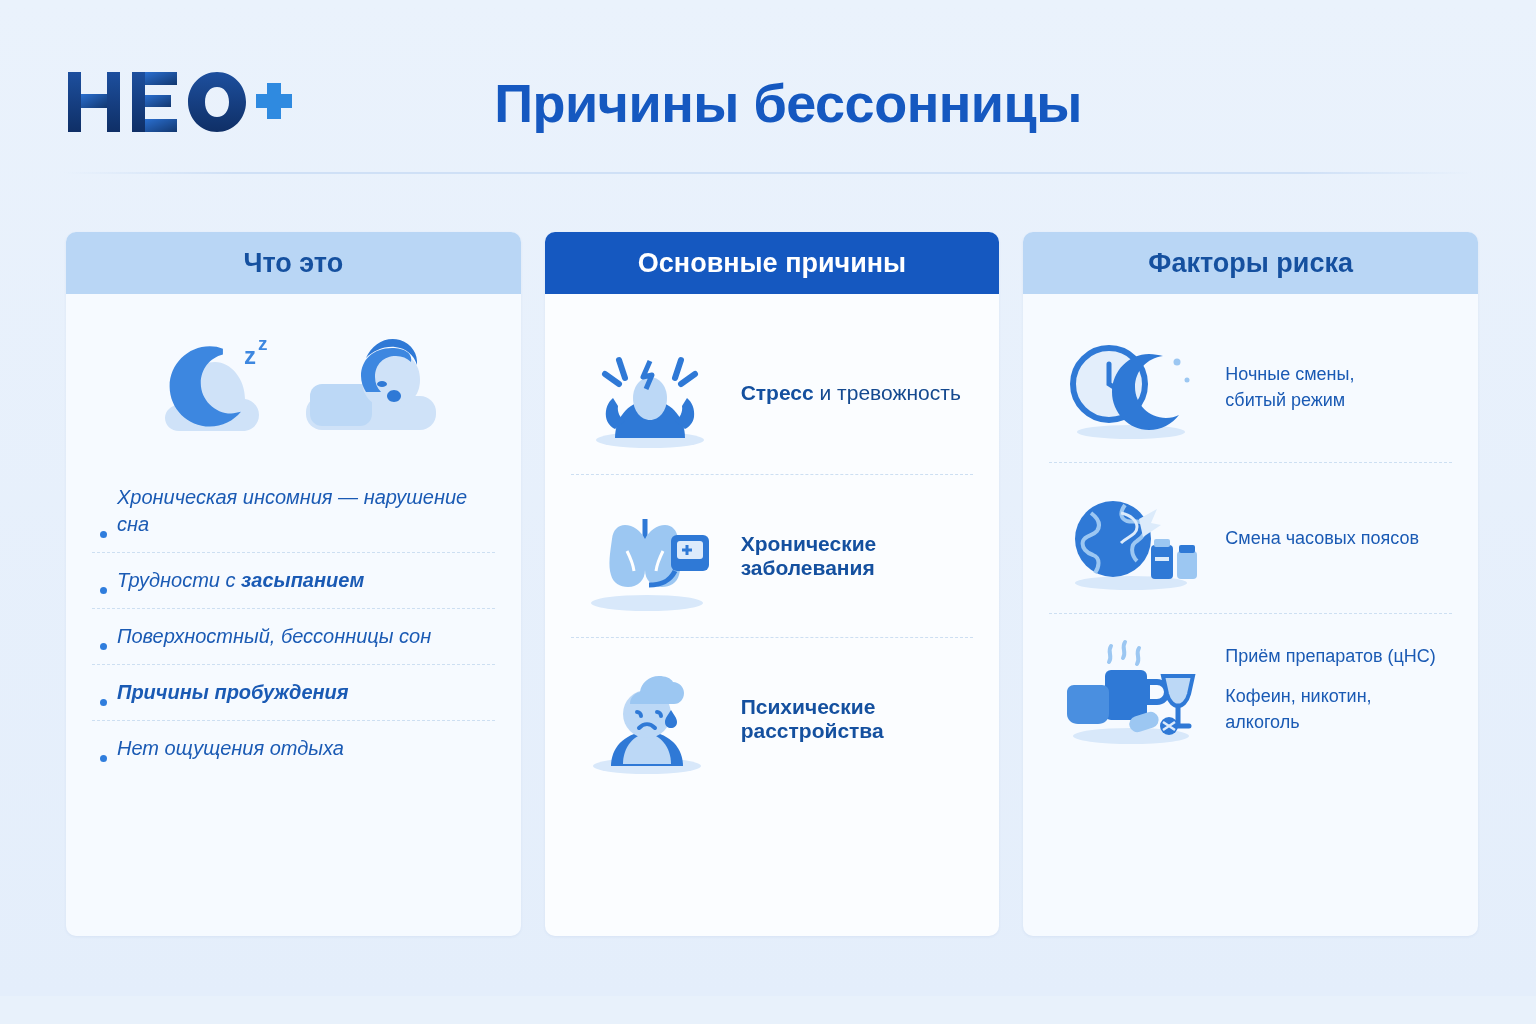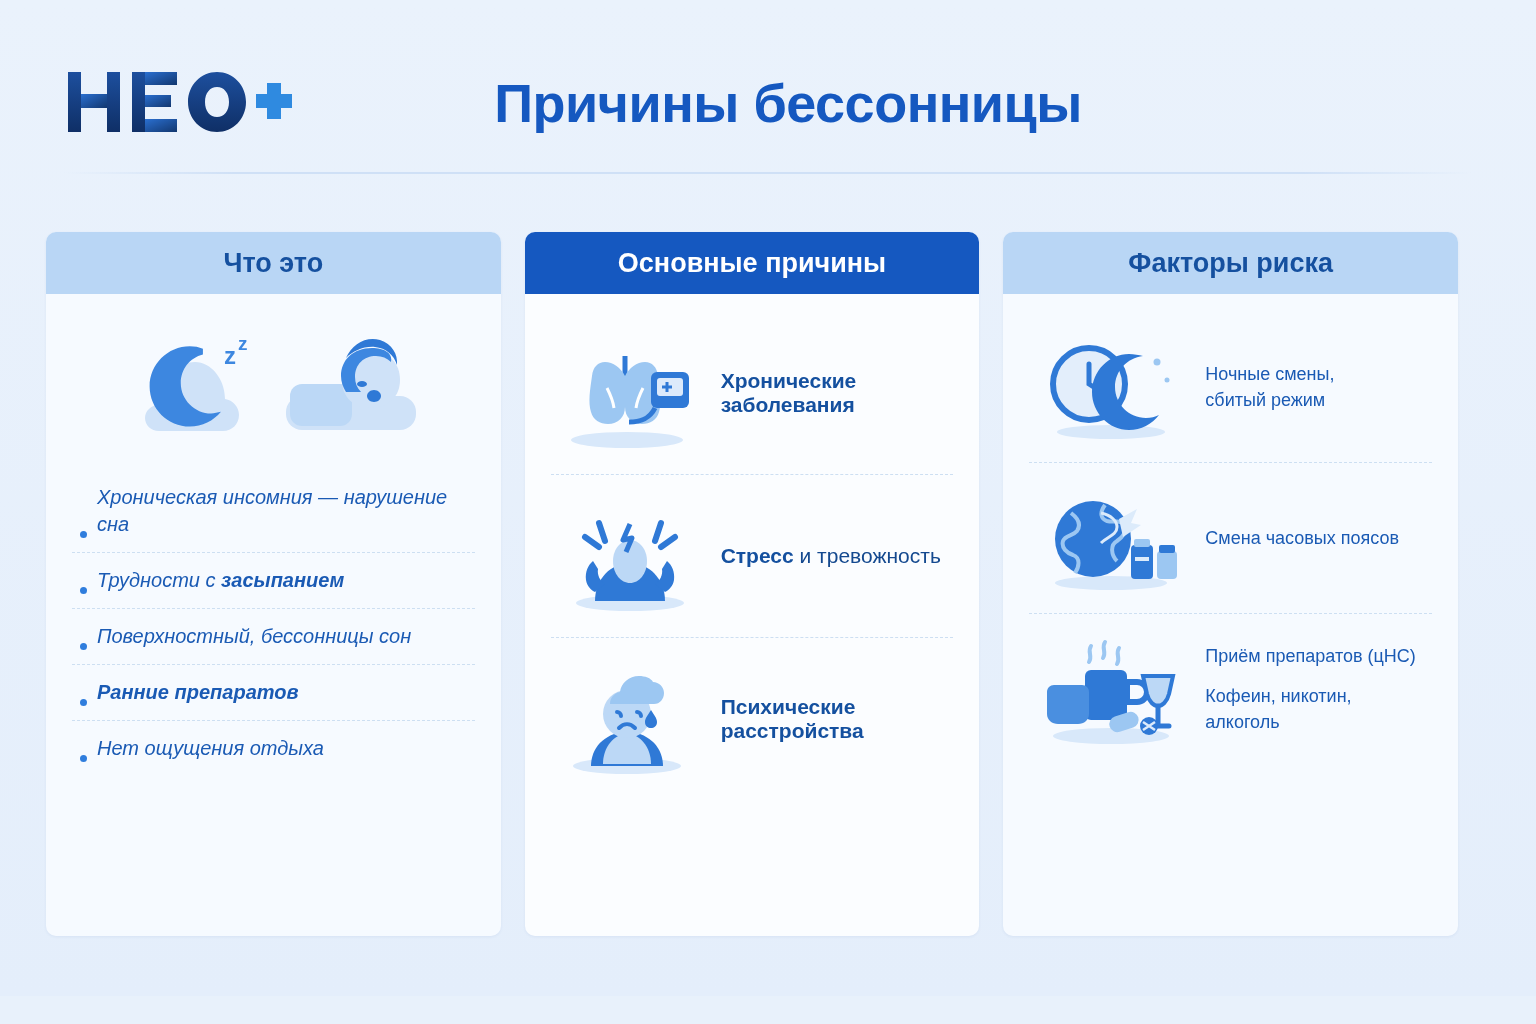--- a/index.html
+++ b/index.html
@@ -43,21 +43,21 @@
   .header-rule {
     position: absolute;
     top: 172px; left: 64px; right: 64px;
     height: 2px;
     background: linear-gradient(90deg, rgba(190,215,245,0) 0%, #cfe0f6 12%, #cfe0f6 88%, rgba(190,215,245,0) 100%);
   }
 
   
   .columns {
     position: absolute;
-    top: 232px; left: 46px;
+    top: 232px; left: 66px;
     width: 1412px;
     height: 704px;
     display: flex;
     gap: 24px;
   }
   .card {
     flex: 1 1 0;
     background: #f6faff;
     border-radius: 10px;
     overflow: hidden;
@@ -236,51 +236,34 @@
           <div class="bullet-row">
             <span class="dot"></span>
             <span class="bullet-text">Трудности с <b>засыпанием</b></span>
           </div>
           <div class="bullet-row">
             <span class="dot"></span>
             <span class="bullet-text">Поверхностный, бессонницы сон</span>
           </div>
           <div class="bullet-row">
             <span class="dot"></span>
-            <span class="bullet-text bold">Ранние препаратов</span>
+            <span class="bullet-text bold">Причины пробуждения</span>
           </div>
           <div class="bullet-row">
             <span class="dot"></span>
             <span class="bullet-text">Нет ощущения отдыха</span>
           </div>
         </div>
 
       </div>
     </div>
 
     <div class="card mid">
       <div class="card-head head-dark">Основные причины</div>
       <div class="card-body">
-
-        <div class="cause-row">
-          <div class="cause-ico">
-            <svg width="150" height="115" viewBox="0 0 150 115">
-              <ellipse cx="72" cy="104" rx="56" ry="8" fill="#d8e8fa"></ellipse>
-              <path d="M70 20v34" stroke="#2f79d6" stroke-width="5"></path>
-              <path d="M70 40c-4-8-12-14-20-14-7 0-12 5-13 14-2 14-4 26-1 36 2 8 9 12 17 12 10 0 17-7 17-17z" fill="#9cc7f2"></path>
-              <path d="M70 40c4-8 12-14 20-14 7 0 12 5 13 14 2 14 4 26 1 36-2 8-9 12-17 12-10 0-17-7-17-17z" fill="#9cc7f2"></path>
-              <path d="M52 52c3 6 6 12 7 20M88 52c-3 6-6 12-7 20" stroke="#ffffff" stroke-width="3" fill="none"></path>
-              <rect x="96" y="36" width="38" height="36" rx="6" fill="#2f79d6"></rect>
-              <rect x="102" y="42" width="26" height="18" rx="3" fill="#dceafb"></rect>
-              <path d="M112 46v10M107 51h10" stroke="#2f79d6" stroke-width="3"></path>
-              <path d="M100 72c-6 12-16 14-26 14" stroke="#2f79d6" stroke-width="5" fill="none"></path>
-            </svg>
-          </div>
-          <div class="cause-label"><b>Хронические заболевания</b></div>
-        </div>
 
         <div class="cause-row">
           <div class="cause-ico">
             <svg width="150" height="115" viewBox="0 0 150 115">
               <ellipse cx="75" cy="104" rx="54" ry="8" fill="#d8e8fa"></ellipse>
               <path d="M40 102c0-22 16-38 35-38s35 16 35 38z" fill="#2f79d6"></path>
               <path d="M58 62c0-12 8-21 17-21s17 9 17 21c0 13-8 22-17 22s-17-9-17-22z" fill="#bcd8f6"></path>
               <path d="M38 62c-5 4-8 11-7 19 1 6 5 10 9 12l10-8c-5-3-8-9-7-15z" fill="#2f79d6"></path>
               <path d="M112 62c5 4 8 11 7 19-1 6-5 10-9 12l-10-8c5-3 8-9 7-15z" fill="#2f79d6"></path>
               <path d="M75 25l-7 16 9-2-6 14" stroke="#2f79d6" stroke-width="5" fill="none" stroke-linejoin="round"></path>
@@ -289,20 +272,37 @@
               <path d="M106 24l-6 18" stroke="#2f79d6" stroke-width="6" stroke-linecap="round"></path>
               <path d="M120 38l-14 10" stroke="#2f79d6" stroke-width="6" stroke-linecap="round"></path>
             </svg>
           </div>
           <div class="cause-label"><b>Стресс</b><span> и тревожность</span></div>
         </div>
 
         <div class="cause-row">
           <div class="cause-ico">
             <svg width="150" height="115" viewBox="0 0 150 115">
+              <ellipse cx="72" cy="104" rx="56" ry="8" fill="#d8e8fa"></ellipse>
+              <path d="M70 20v34" stroke="#2f79d6" stroke-width="5"></path>
+              <path d="M70 40c-4-8-12-14-20-14-7 0-12 5-13 14-2 14-4 26-1 36 2 8 9 12 17 12 10 0 17-7 17-17z" fill="#9cc7f2"></path>
+              <path d="M70 40c4-8 12-14 20-14 7 0 12 5 13 14 2 14 4 26 1 36-2 8-9 12-17 12-10 0-17-7-17-17z" fill="#9cc7f2"></path>
+              <path d="M52 52c3 6 6 12 7 20M88 52c-3 6-6 12-7 20" stroke="#ffffff" stroke-width="3" fill="none"></path>
+              <rect x="96" y="36" width="38" height="36" rx="6" fill="#2f79d6"></rect>
+              <rect x="102" y="42" width="26" height="18" rx="3" fill="#dceafb"></rect>
+              <path d="M112 46v10M107 51h10" stroke="#2f79d6" stroke-width="3"></path>
+              <path d="M100 72c-6 12-16 14-26 14" stroke="#2f79d6" stroke-width="5" fill="none"></path>
+            </svg>
+          </div>
+          <div class="cause-label"><b>Хронические заболевания</b></div>
+        </div>
+
+        <div class="cause-row">
+          <div class="cause-ico">
+            <svg width="150" height="115" viewBox="0 0 150 115">
               <ellipse cx="72" cy="104" rx="54" ry="8" fill="#d8e8fa"></ellipse>
               <path d="M36 104c0-20 16-34 36-34s36 14 36 34z" fill="#2f79d6"></path>
               <path d="M48 102c0-17 11-30 24-30s24 13 24 30z" fill="#bcd8f6"></path>
               <circle cx="72" cy="52" r="24" fill="#bcd8f6"></circle>
               <path d="M62 50c2 0 4 2 4 4M82 50c2 0 4 2 4 4" stroke="#2f79d6" stroke-width="4" stroke-linecap="round" fill="none"></path>
               <path d="M64 66c5-5 11-5 16 0" stroke="#2f79d6" stroke-width="4" fill="none" stroke-linecap="round"></path>
               <path d="M84 14c-10 0-18 7-19 16-6 1-10 6-10 12h44c6 0 10-5 10-11 0-6-5-11-11-11-2-4-8-6-14-6z" fill="#9cc7f2"></path>
               <path d="M96 48c3 5 6 8 6 12 0 4-3 6-6 6s-6-2-6-6c0-4 3-7 6-12z" fill="#2f79d6"></path>
             </svg>
           </div>

